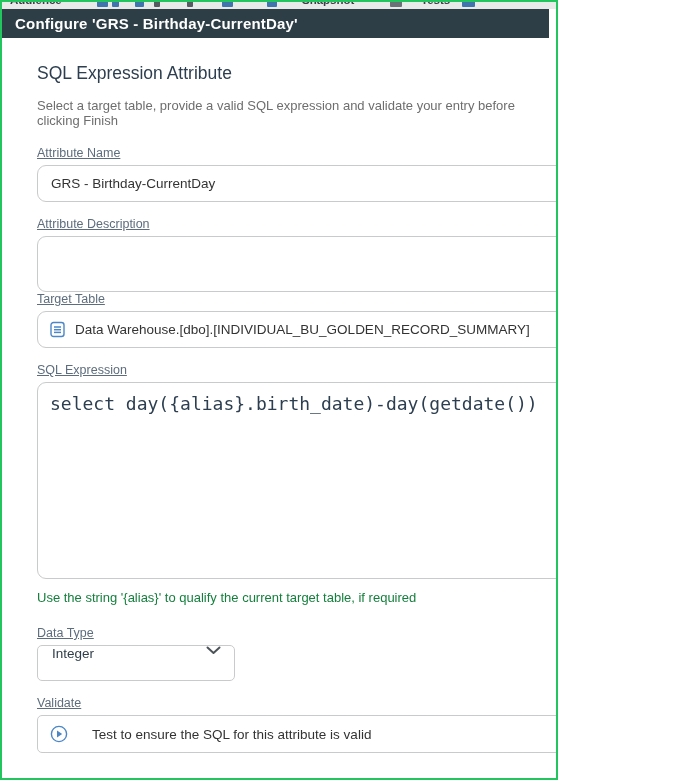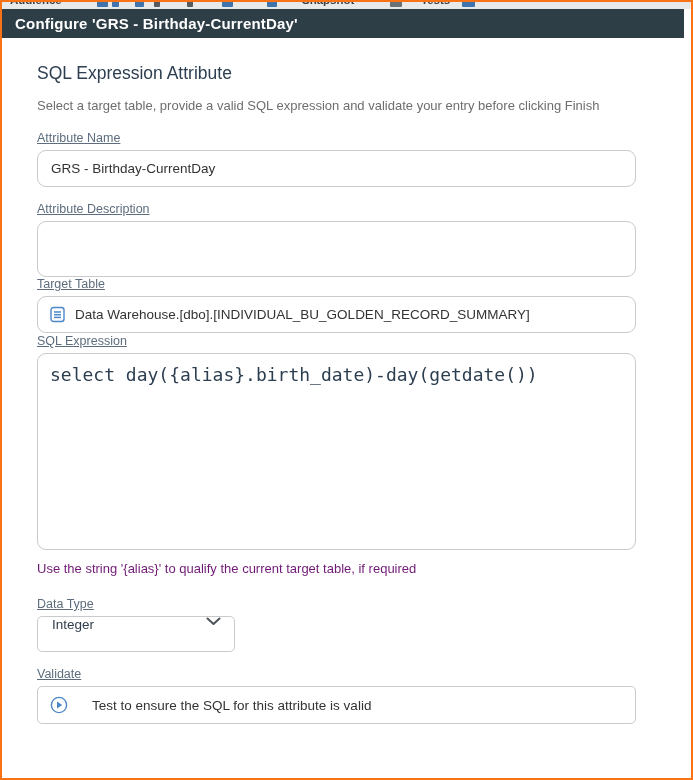--- a/index.html
+++ b/index.html
@@ -1,22 +1,22 @@
 <!DOCTYPE html>
 <html><head>
 <meta charset="utf-8">
 <style>
   * { margin: 0; padding: 0; box-sizing: border-box; }
   html, body { background: #fff; }
   body { font-family: "Liberation Sans", sans-serif; }
 
   .screenshot {
     position: relative;
-    width: 693px; height: 780px;
-    border: 2px solid #f97316;
+    width: 558px; height: 780px;
+    border: 2px solid #22c55e;
     background: #ffffff;
     overflow: hidden;
   }
 
   
   .top-strip {
     position: relative;
     height: 7px;
     background: #e8e9e9;
     overflow: hidden;
@@ -68,21 +68,21 @@
   .form-label {
     display: block;
     font-size: 12.5px;
     color: #5d6d7d;
     margin-bottom: 5px;
     text-decoration: underline;
   }
   .g1 { margin-top: 18px; }
   .g2 { margin-top: 15px; }
   .g3 { }
-  .g4 { margin-top: 1px; }
+  .g4 { margin-top: 15px; }
   .g5 { margin-top: 21px; }
   .g6 { margin-top: 15px; }
 
   .field {
     width: 599px;
     border: 1px solid #c9cacc;
     border-radius: 9px;
     background: #fff;
     font-family: "Liberation Sans", sans-serif;
   }
@@ -121,21 +121,21 @@
     cursor: pointer;
   }
   .icon-field .value-text {
     font-size: 13.5px;
     color: #333333;
   }
 
   .helper {
     margin-top: 11px;
     font-size: 13px;
-    color: #701a75;
+    color: #15803d;
   }
 
   .select-box {
     width: 198px;
     height: 36px;
     border: 1px solid #c9cacc;
     border-radius: 5px;
     display: flex;
     align-items: flex-start;
     justify-content: space-between;

